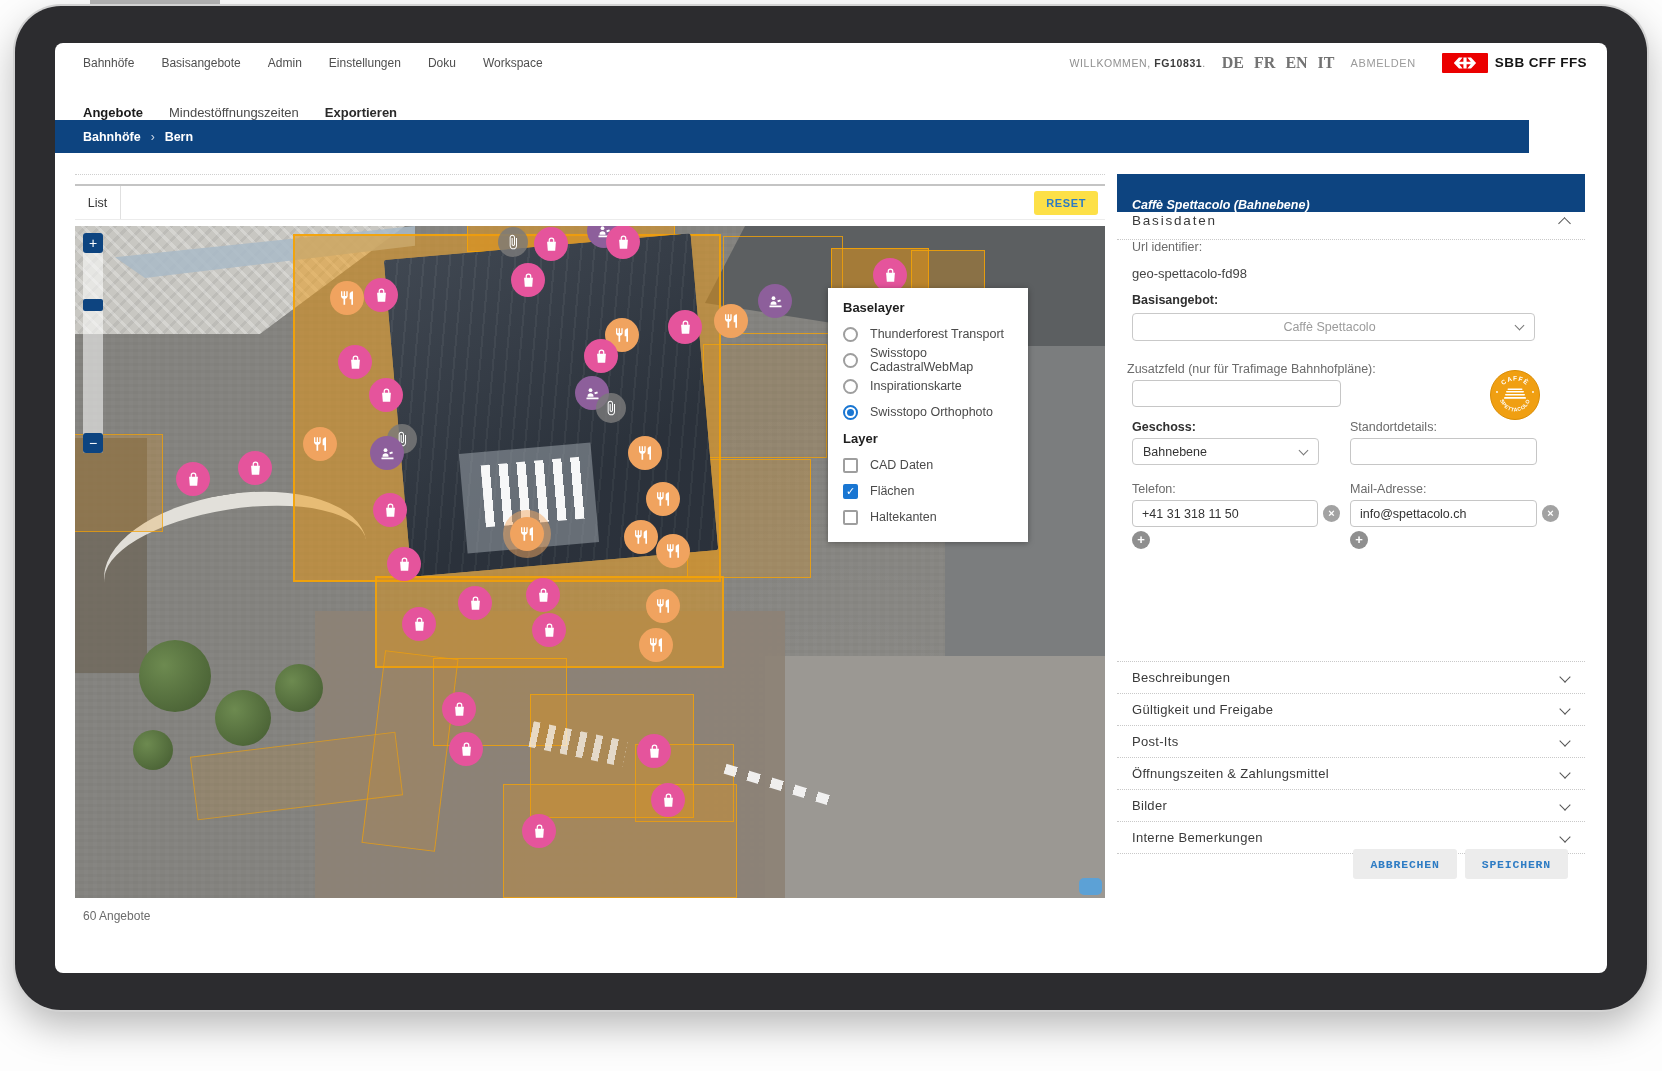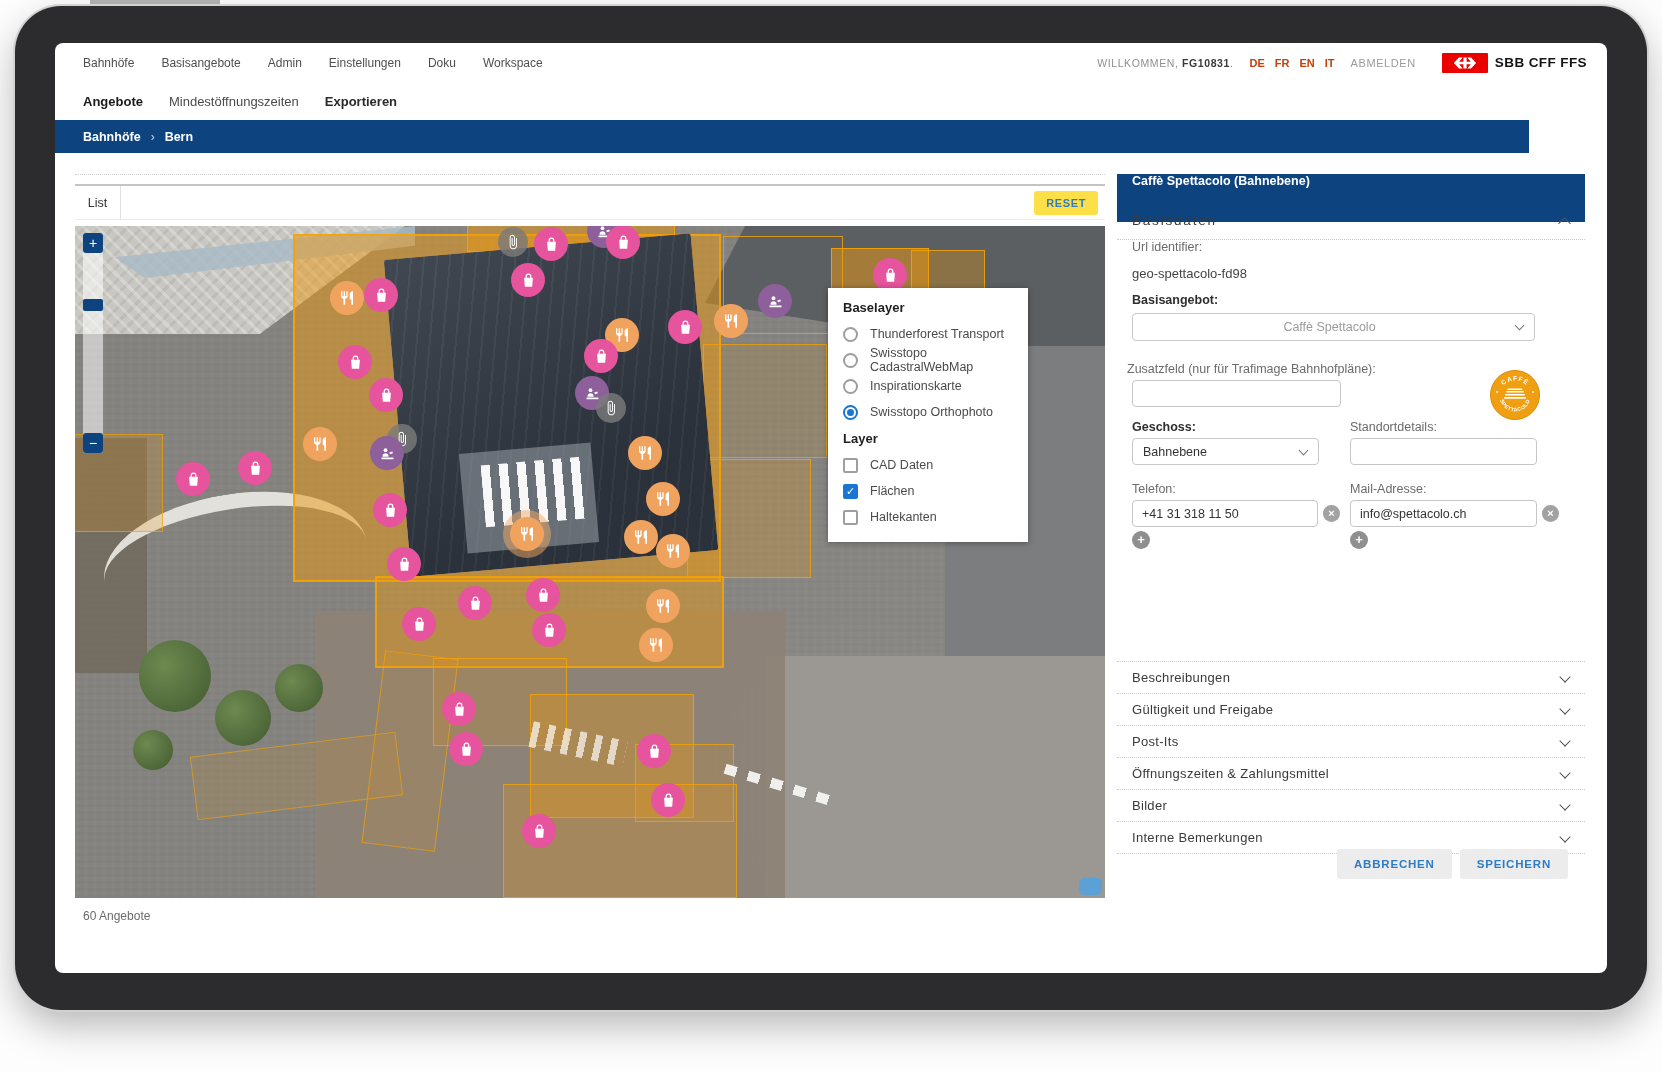--- a/index.html
+++ b/index.html
@@ -12,27 +12,27 @@
   .screen{position:absolute;left:40px;top:37px;width:1552px;height:930px;background:#fff;
     border-radius:8px;overflow:hidden;}
   
   .topnav{position:absolute;left:0;top:0;width:100%;height:39px;display:flex;align-items:center;}
   .topnav .left{display:flex;gap:27px;padding-left:28px;}
   .nav-item{font-size:12px;color:#4f4f4f;cursor:pointer;}
   .topnav .right{margin-left:auto;display:flex;align-items:center;gap:16px;padding-right:20px;}
   .welcome{font-size:10.5px;color:#8f8f8f;letter-spacing:.6px;}
   .welcome b{color:#3a3a3a;}
   .langs{display:flex;gap:10px;}
-  .lang{font-size:11px;color:#c2410c;font-weight:bold;cursor:pointer;}
+  .lang{font-size:16px;color:#737373;font-weight:bold;cursor:pointer;font-family:Liberation Serif, serif;}
   .logout{font-size:11px;color:#9b9b9b;letter-spacing:.6px;cursor:pointer;}
   .logo{display:flex;align-items:center;gap:7px;margin-left:10px;}
   .logo-red{width:46px;height:20px;background:#eb0000;display:flex;align-items:center;justify-content:center;border-radius:1px;}
   .logo-text{font-size:13.5px;font-weight:800;color:#141414;letter-spacing:.4px;}
   
-  .subnav{position:absolute;left:0;top:39px;width:100%;height:38px;display:flex;align-items:center;gap:26px;padding-left:28px;box-sizing:border-box;}
+  .subnav{position:absolute;left:0;top:39px;width:100%;height:38px;display:flex;align-items:flex-end;gap:26px;padding-left:28px;box-sizing:border-box;}
   .subnav-item{font-size:13px;color:#4a4a4a;cursor:pointer;}
   .subnav-item.active{font-weight:bold;color:#1a1a1a;}
   .subnav-item.emph{font-weight:bold;color:#2a2a2a;}
   
   .breadcrumb{position:absolute;left:0;top:77px;width:1474px;height:33px;background:#0d4480;
     display:flex;align-items:center;gap:10px;padding-left:28px;box-sizing:border-box;}
   .crumb{color:#fff;font-weight:bold;font-size:12.5px;cursor:pointer;}
   .crumb-sep{color:#cfd9e6;font-size:12px;}
   
   .map-head{position:absolute;left:20px;top:131px;width:1030px;}
@@ -71,21 +71,21 @@
   .ltext{font-size:12.5px;color:#4a4a4a;}
   .radio{width:15px;height:15px;border:2px solid #9e9e9e;border-radius:50%;box-sizing:border-box;background:#fff;position:relative;flex:none;}
   .radio.sel{border-color:#1976d2;}
   .radio.sel::after{content:"";position:absolute;inset:2px;background:#1976d2;border-radius:50%;}
   .cb{width:15px;height:15px;border:2px solid #9e9e9e;border-radius:2px;box-sizing:border-box;background:#fff;flex:none;
     display:flex;align-items:center;justify-content:center;font-size:11px;font-weight:bold;color:#fff;}
   .cb.on{background:#1976d2;border-color:#1976d2;}
   .offers-count{position:absolute;left:28px;top:866px;font-size:12px;color:#6b6b6b;}
   
   .detail{position:absolute;left:1062px;top:131px;width:468px;height:716px;background:#fff;}
-  .detail-header{position:absolute;left:0;top:0;width:100%;height:48px;background:#0d4480;display:flex;align-items:flex-start;}
+  .detail-header{position:absolute;left:0;top:0;width:100%;height:38px;background:#0d4480;display:flex;align-items:flex-end;font-style:italic;}
   .detail-header span{color:#fff;font-weight:bold;font-size:12.5px;padding-left:15px;}
   .sec-head{position:absolute;left:0;top:30px;width:100%;height:35px;border-bottom:1px dotted #c9c9c9;cursor:pointer;}
   .sec-head .t{position:absolute;left:15px;top:9px;font-size:13.5px;color:#3a3a3a;letter-spacing:1.8px;}
   .chev{display:inline-block;width:8px;height:8px;border-right:1.8px solid #555;border-bottom:1.8px solid #555;transform:rotate(45deg);}
   .chev.up{transform:rotate(-135deg);}
   .flabel{position:absolute;font-size:12.5px;color:#6b6b6b;}
   .flabel.bold{color:#2f2f2f;font-weight:bold;}
   .fvalue{position:absolute;font-size:13px;color:#444;}
   .tin{position:absolute;border:1px solid #c6c6c6;border-radius:4px;height:27px;box-sizing:border-box;
     font-size:12.5px;color:#333;padding:0 9px;font-family:inherit;outline:none;background:#fff;}
@@ -98,21 +98,21 @@
     font-size:11px;font-weight:bold;line-height:15px;text-align:center;cursor:pointer;padding:0;font-family:inherit;}
   .plusbtn{position:absolute;width:18px;height:18px;border-radius:50%;background:#8f8f8f;border:none;color:#fff;
     font-size:13px;font-weight:bold;line-height:16px;text-align:center;cursor:pointer;padding:0;font-family:inherit;}
   .badge{position:absolute;left:373px;top:196px;width:50px;height:50px;}
   .accordion{position:absolute;left:0;top:487px;width:100%;border-top:1px dotted #c9c9c9;}
   .acc-row{position:relative;height:31px;border-bottom:1px dotted #c9c9c9;cursor:pointer;}
   .acc-row .lab{position:absolute;left:15px;top:0;line-height:31px;font-size:13px;color:#3a3a3a;letter-spacing:.3px;}
   .acc-row .chev{position:absolute;right:16px;top:11px;width:7px;height:7px;border-color:#555;}
   .btnrow{position:absolute;right:17px;top:675px;display:flex;gap:8px;}
   .pillbtn{background:#ececec;border:none;border-radius:3px;height:30px;padding:0 17px;color:#2e7cc4;
-    font-weight:bold;font-size:11.5px;letter-spacing:.8px;cursor:pointer;font-family:Liberation Sans, sans-serif;}
+    font-weight:bold;font-size:11.5px;letter-spacing:.8px;cursor:pointer;font-family:Liberation Mono, monospace;}
 </style>
 </head>
 <body>
 
 <div class="top-tab"></div>
 <div class="frame">
 <div class="screen">
 
   <div class="topnav">
     <div class="left">

